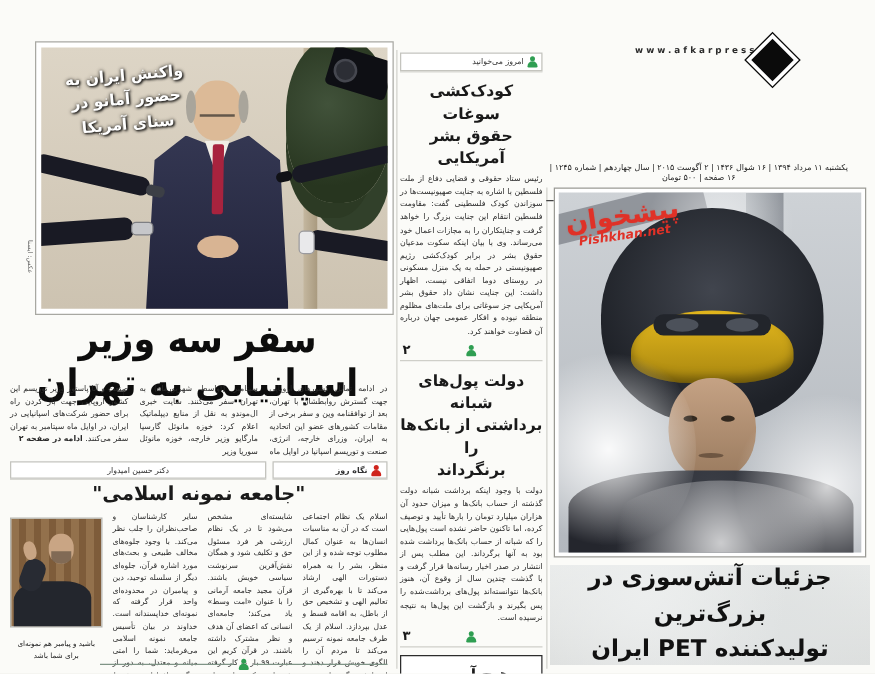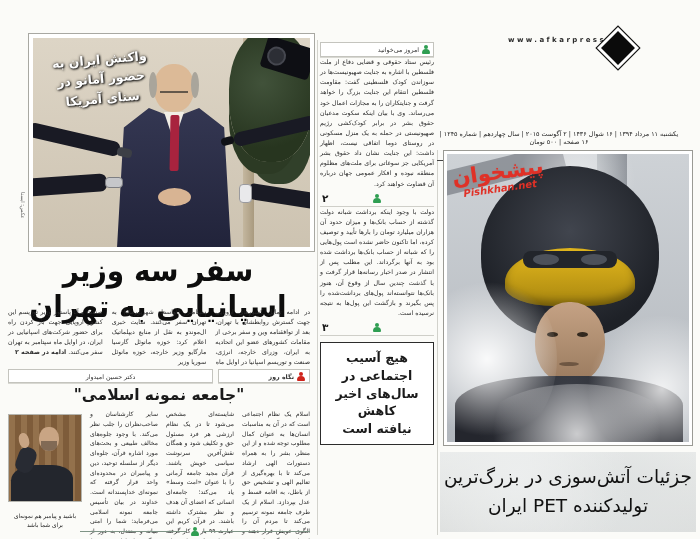--- a/index.html
+++ b/index.html
@@ -42,21 +42,21 @@
   .pk-fog.f1{left:-30px;top:120px;width:140px;height:170px;background:radial-gradient(circle,rgba(255,255,255,.92),rgba(255,255,255,0) 70%);}
   .pk-fog.f2{left:140px;top:160px;width:150px;height:150px;background:radial-gradient(circle,rgba(255,255,255,.8),rgba(255,255,255,0) 70%);}
   .pk-fog.f3{left:30px;top:230px;width:200px;height:100px;background:radial-gradient(circle,rgba(255,255,255,.75),rgba(255,255,255,0) 75%);}
   .pk-fog.f4{left:60px;top:-20px;width:140px;height:90px;background:radial-gradient(circle,rgba(255,255,255,.5),rgba(255,255,255,0) 70%);}
   .pk-mark{position:absolute;left:6px;top:8px;direction:rtl;text-align:center;transform:rotate(-8deg);color:#e03127;}
   .pk-mark .fa{font-size:21px;font-weight:900;line-height:1;text-shadow:0 0 1px rgba(224,49,39,.6);}
   .pk-mark .en{font-size:10px;font-weight:bold;font-style:italic;direction:ltr;}
   .pet-head{position:absolute;left:440px;top:452px;width:256px;height:80px;
     background:radial-gradient(circle at 30% 30%,#eceeee,rgba(0,0,0,0) 60%),radial-gradient(circle at 70% 60%,#dfe2e2,rgba(0,0,0,0) 55%),linear-gradient(180deg,#e9ebea,#dcdedd);
     display:flex;align-items:center;justify-content:center;text-align:center;}
-  .pet-head .txt{font-size:18.5px;font-weight:400;line-height:1.55;white-space:pre-line;color:#111;}
+  .pet-head .txt{font-size:18.5px;font-weight:700;line-height:1.55;white-space:pre-line;color:#111;}
 
   
   .midcol{position:absolute;left:320px;top:42px;width:114px;}
   .strip{display:flex;align-items:center;gap:3px;border:1px solid #c4c4be;box-shadow:0 1px 0 #d8d8d2;
     height:13px;padding:0 3px;font-size:6.3px;color:#333;background:#fff;}
   .art-title{font-size:12.5px;font-weight:900;text-align:center;line-height:1.42;white-space:pre-line;margin:7px 0 4px;}
   .art-body{font-size:6.25px;line-height:1.62;text-align:justify;color:#2a2a2a;}
   .art-foot{position:relative;height:14px;margin-top:3px;border-bottom:1px solid #cfcfc9;}
   .art-foot .num{position:absolute;left:2px;top:0;font-size:10.5px;font-weight:bold;}
   .art-foot .person-icon{position:absolute;left:50%;transform:translateX(-50%);top:2px;}
@@ -169,28 +169,33 @@
 تولیدکننده PET ایران</div>
   </div>
 
   <div class="midcol">
     <div class="strip">
       <span class="person-icon green"></span>
       <span>امروز می‌خوانید</span>
     </div>
 
     <div>
+      <div class="art-title">کودک‌کشی سوغات
+حقوق بشر آمریکایی</div>
       <div class="art-body">رئیس ستاد حقوقی و قضایی دفاع از ملت فلسطین با اشاره به جنایت صهیونیست‌ها در سوزاندن کودک فلسطینی گفت: مقاومت فلسطین انتقام این جنایت بزرگ را خواهد گرفت و جنایتکاران را به مجازات اعمال خود می‌رساند. وی با بیان اینکه سکوت مدعیان حقوق بشر در برابر کودک‌کشی رژیم صهیونیستی در حمله به یک منزل مسکونی در روستای دوما اتفاقی نیست، اظهار داشت: این جنایت نشان داد حقوق بشر آمریکایی جز سوغاتی برای ملت‌های مظلوم منطقه نبوده و افکار عمومی جهان درباره آن قضاوت خواهند کرد.</div>
       <div class="art-foot">
         <span class="num">۲</span>
         <span class="person-icon green"></span>
       </div>
     </div>
 
     <div>
+      <div class="art-title">دولت پول‌های شبانه
+برداشتی از بانک‌ها را
+برنگرداند</div>
       <div class="art-body">دولت با وجود اینکه برداشت شبانه دولت گذشته از حساب بانک‌ها و میزان حدود آن هزاران میلیارد تومان را بارها تأیید و توصیف کرده، اما تاکنون حاضر نشده است پول‌هایی را که شبانه از حساب بانک‌ها برداشت شده بود به آنها برگرداند. این مطلب پس از انتشار در صدر اخبار رسانه‌ها قرار گرفت و با گذشت چندین سال از وقوع آن، هنوز بانک‌ها نتوانسته‌اند پول‌های برداشت‌شده را پس بگیرند و بازگشت این پول‌ها به نتیجه نرسیده است.</div>
       <div class="art-foot">
         <span class="num">۳</span>
         <span class="person-icon green"></span>
       </div>
     </div>
 
     <div class="boxed">
       <div class="art-title" style="margin-top:2px">هیچ آسیب اجتماعی در
 سال‌های اخیر کاهش

